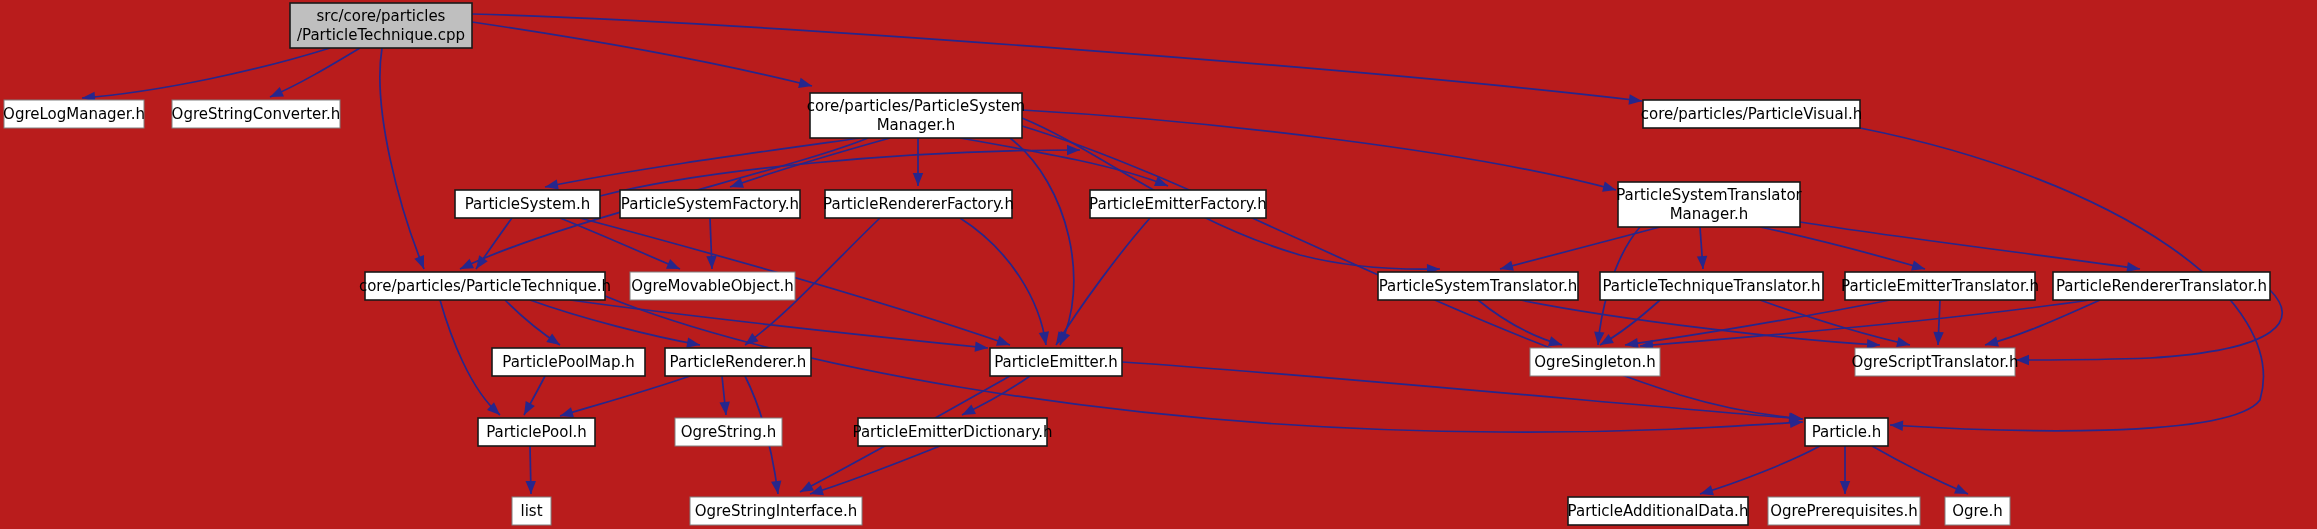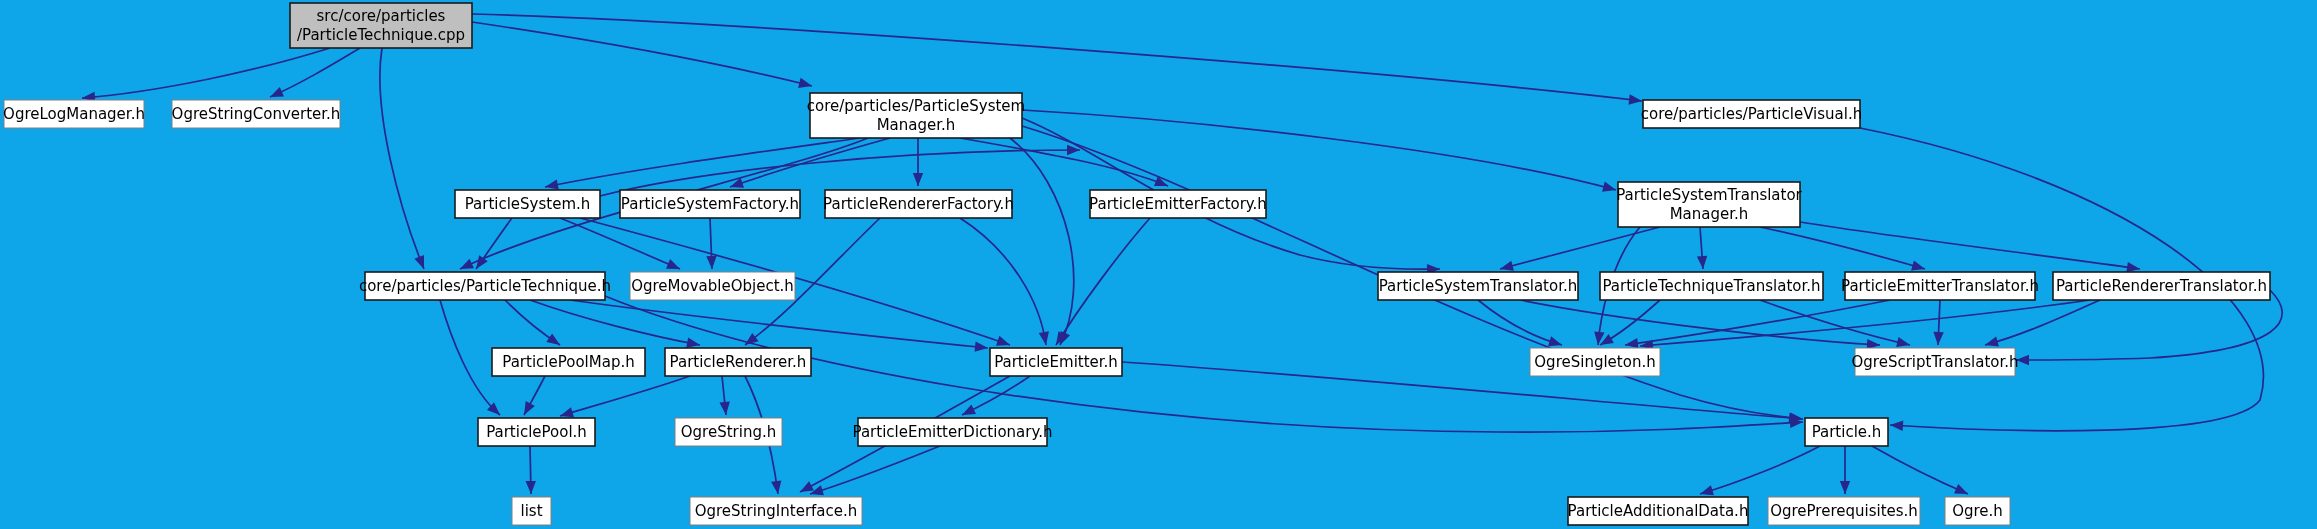--- a/index.html
+++ b/index.html
@@ -4,21 +4,21 @@
 <style>
   html, body {
     margin: 0;
     padding: 0;
     background: #ffffff;
   }
   #graph-root {
     position: relative;
     width: 2317px;
     height: 529px;
-    background: #0ea5e9;
+    background: #b91c1c;
     font-family: "DejaVu Sans", "Liberation Sans", sans-serif;
     overflow: hidden;
   }
   svg#graph-canvas {
     position: absolute;
     left: 0;
     top: 0;
     width: 2317px;
     height: 529px;
     display: block;

